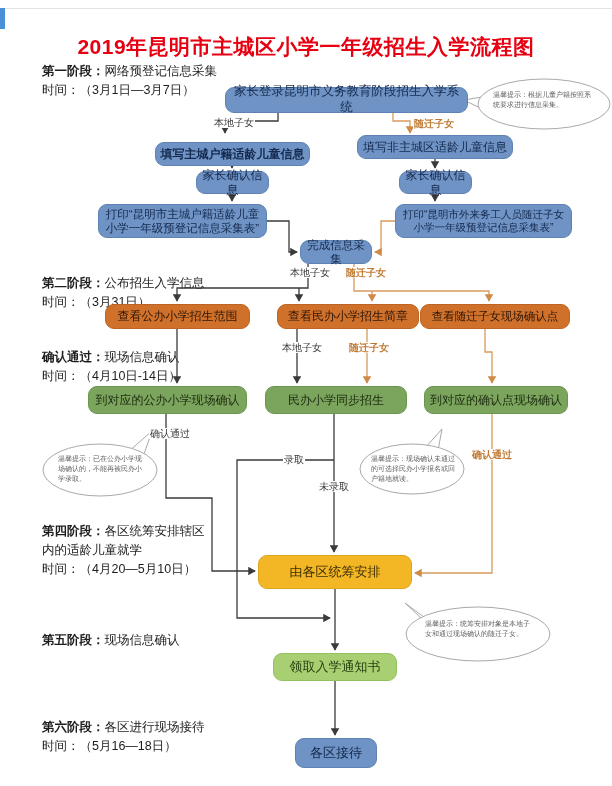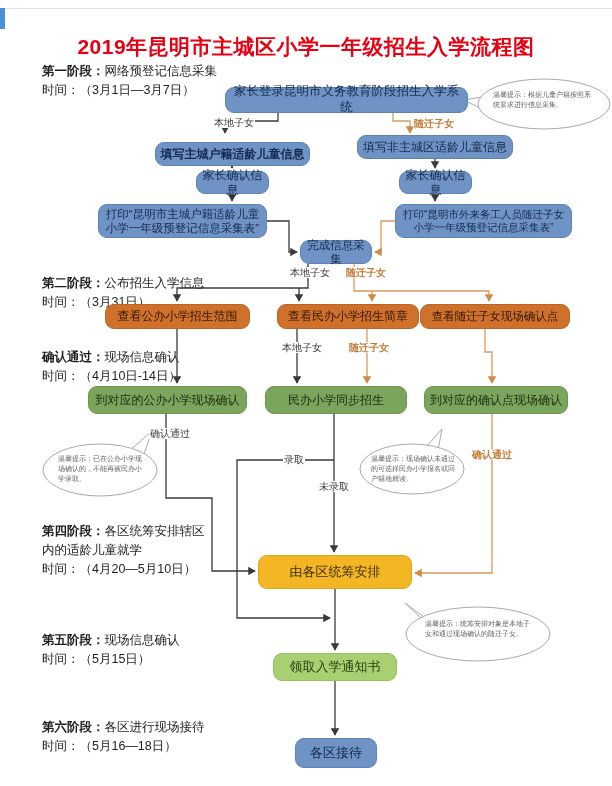--- a/index.html
+++ b/index.html
@@ -56,21 +56,20 @@
 <div class="stage" style="top:348px;">
   <span class="nm">确认通过：</span><span>现场信息确认</span>
   <div>时间：（4月10日-14日）</div>
 </div>
 <div class="stage narrow" style="top:522px;">
   <span class="nm">第四阶段：</span><span>各区统筹安排辖区内的适龄儿童就学</span>
   <div>时间：（4月20—5月10日）</div>
 </div>
 <div class="stage" style="top:631px;">
   <span class="nm">第五阶段：</span><span>现场信息确认</span>
-  <div>时间：（5月15日）</div>
 </div>
 <div class="stage" style="top:718px;">
   <span class="nm">第六阶段：</span><span>各区进行现场接待</span>
   <div>时间：（5月16—18日）</div>
 </div>
 
 <svg class="flow-svg" width="612" height="786" viewBox="0 0 612 786">
   <defs>
     <marker id="arwB" viewBox="0 0 10 10" refX="8" refY="5" markerWidth="6.5" markerHeight="6.5" orient="auto-start-reverse">
       <path d="M0,0 L9,5 L0,10 z" fill="#3a3a3a"></path>

